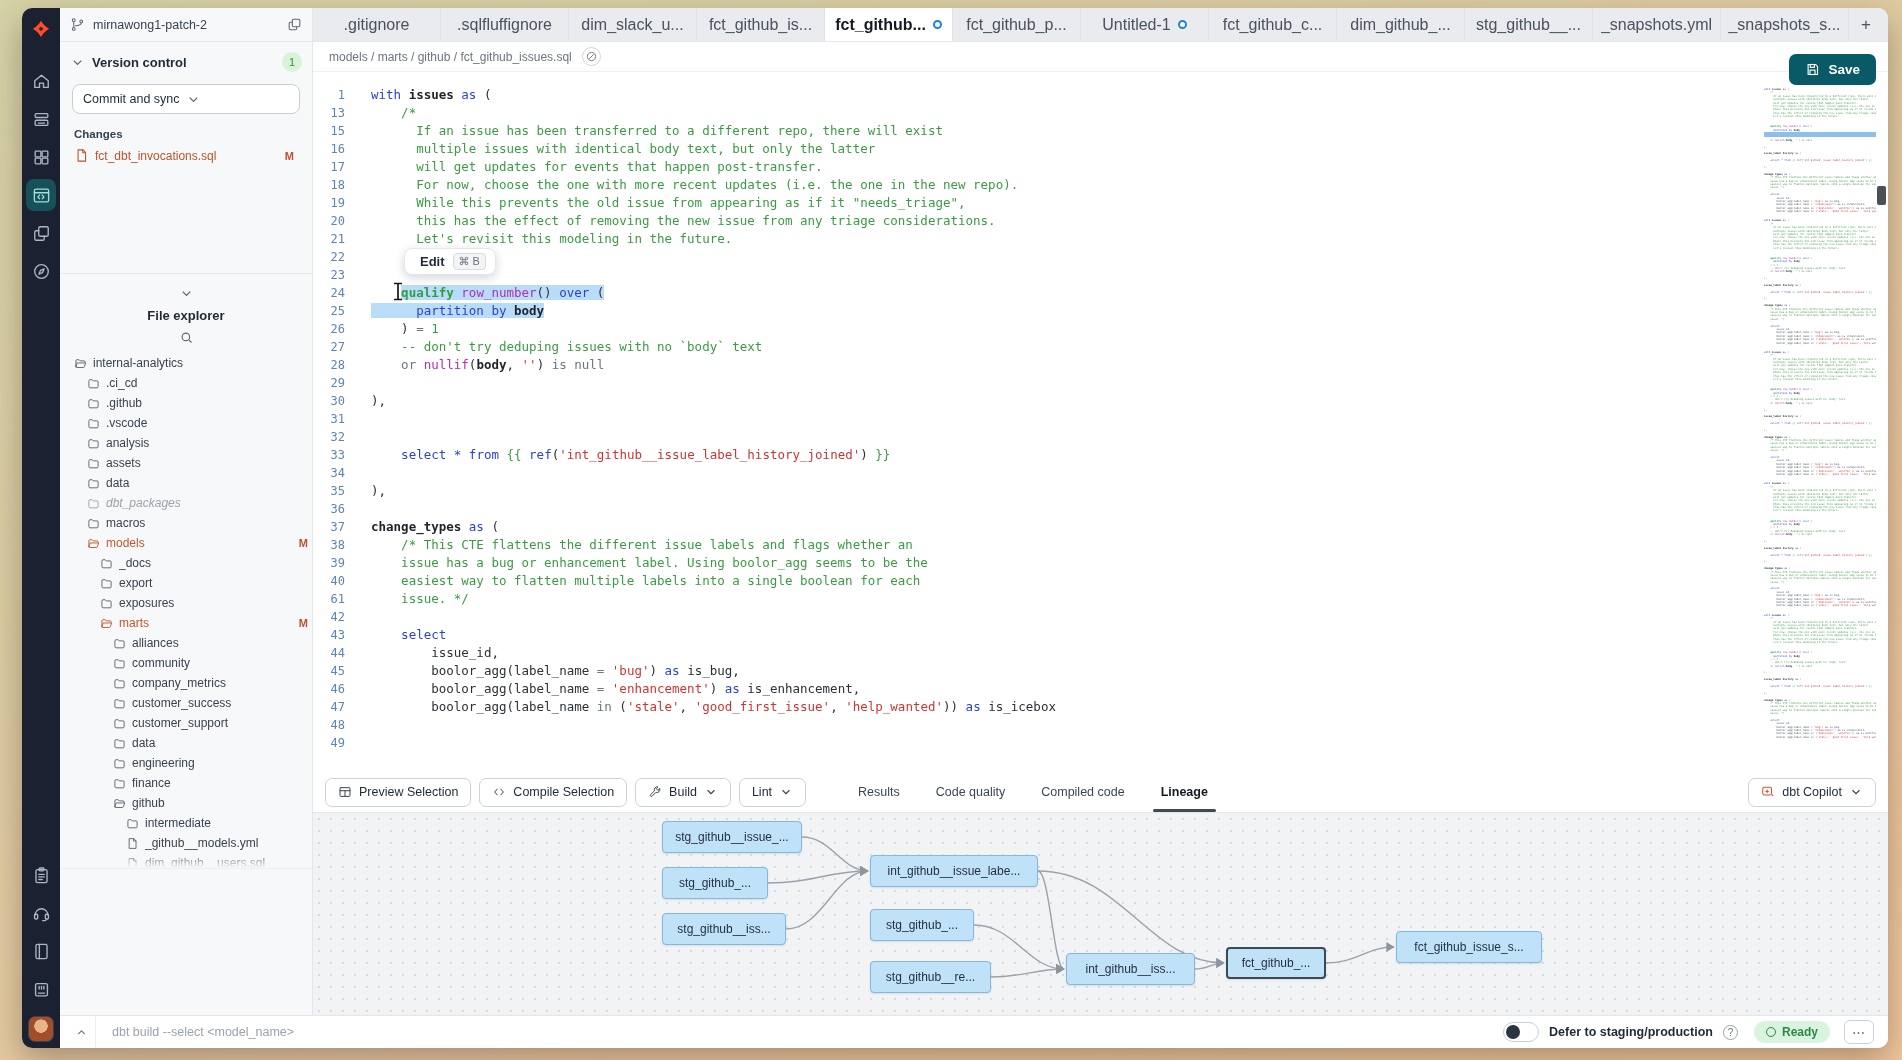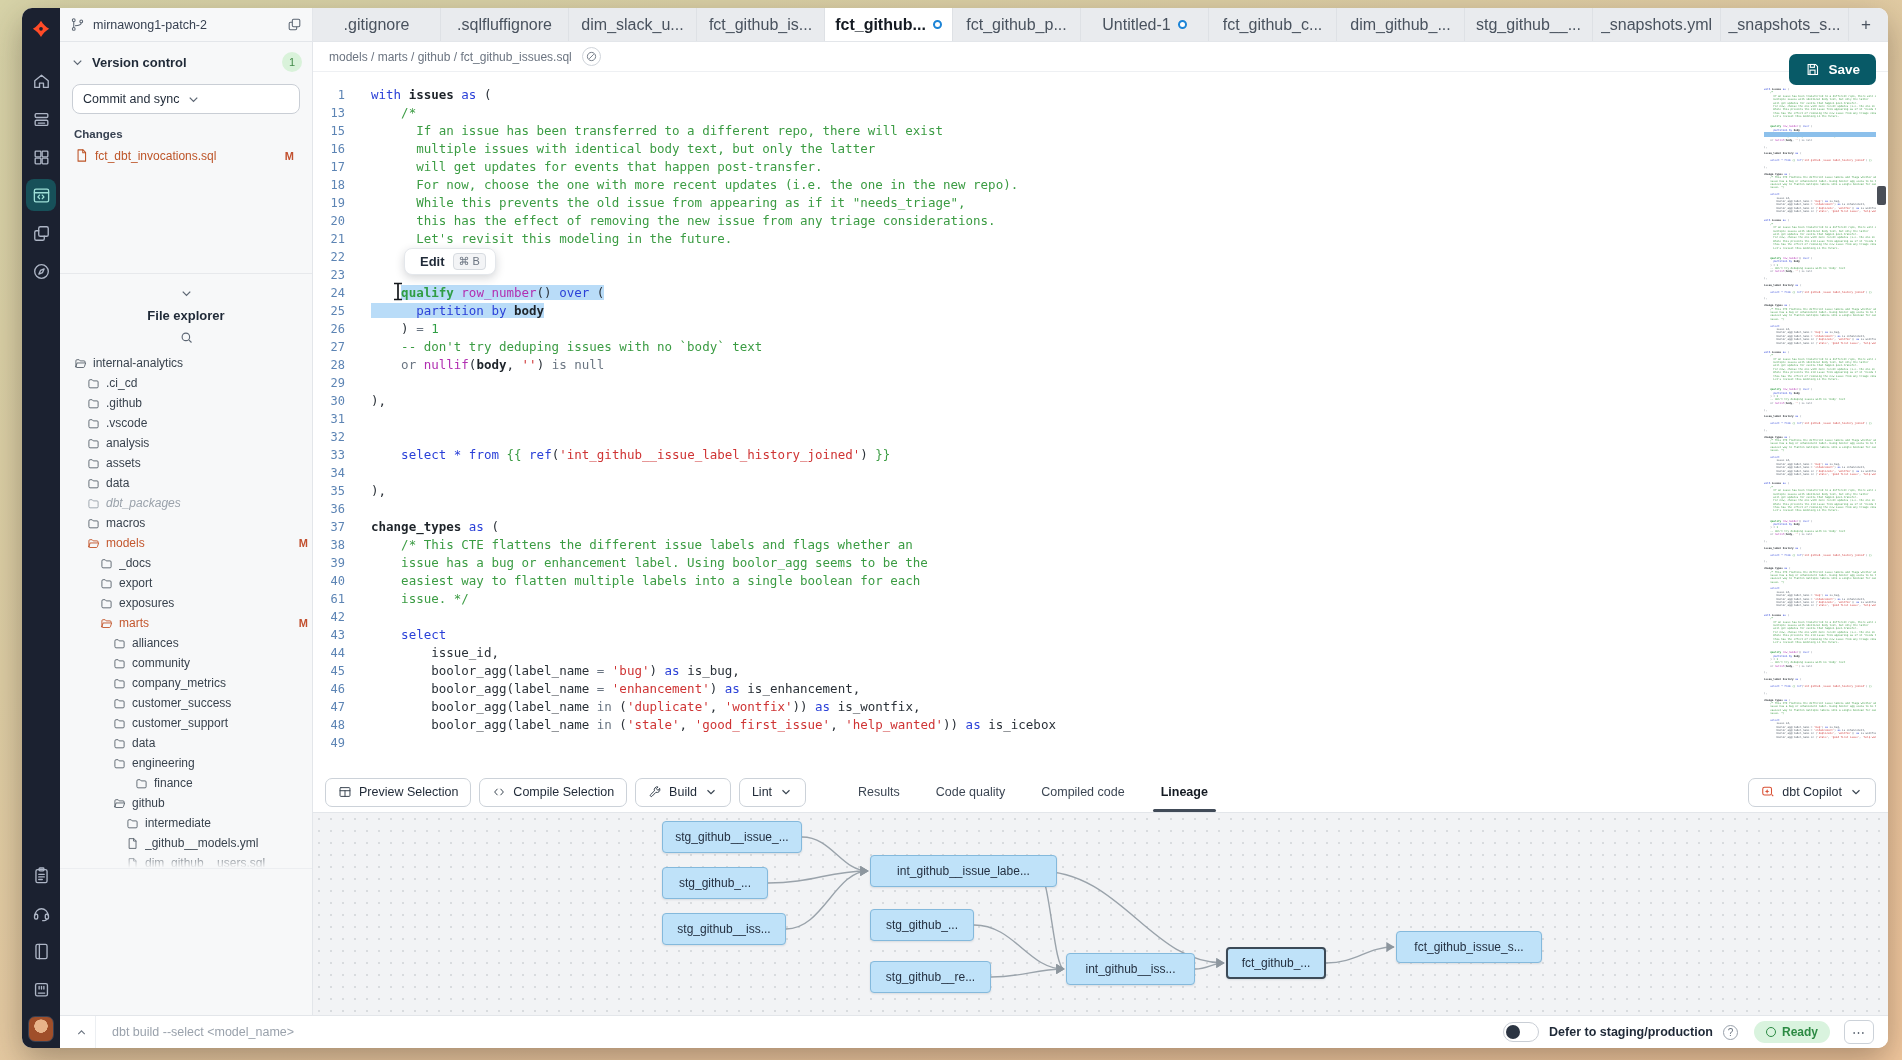--- a/index.html
+++ b/index.html
@@ -510,21 +510,21 @@
               <span class="lbl">data</span>
             </div>
             <div class="trow" style="padding-left: 53px;">
               <span class="ico" style="color: rgb(90, 100, 110);">
                 <svg viewBox="0 0 24 24" fill="none" stroke="currentColor" stroke-width="1.7" stroke-linecap="round" stroke-linejoin="round">
                   <path d="M3.5 7a2 2 0 0 1 2-2h4l2 2.2h7a2 2 0 0 1 2 2V18a2 2 0 0 1-2 2h-13a2 2 0 0 1-2-2z"></path>
                 </svg>
               </span>
               <span class="lbl">engineering</span>
             </div>
-            <div class="trow" style="padding-left: 75px;">
+            <div class="trow" style="padding-left: 53px;">
               <span class="ico" style="color: rgb(90, 100, 110);">
                 <svg viewBox="0 0 24 24" fill="none" stroke="currentColor" stroke-width="1.7" stroke-linecap="round" stroke-linejoin="round">
                   <path d="M3.5 7a2 2 0 0 1 2-2h4l2 2.2h7a2 2 0 0 1 2 2V18a2 2 0 0 1-2 2h-13a2 2 0 0 1-2-2z"></path>
                 </svg>
               </span>
               <span class="lbl">finance</span>
             </div>
             <div class="trow" style="padding-left: 53px;">
               <span class="ico" style="color: rgb(90, 100, 110);">
                 <svg viewBox="0 0 24 24" fill="none" stroke="currentColor" stroke-width="1.7" stroke-linecap="round" stroke-linejoin="round">
@@ -652,21 +652,20 @@
               <div class="cl"><span class="t-b">change_types</span><span> </span><span class="t-kw">as</span><span> (</span></div>
               <div class="cl"><span class="t-cm">    /* This CTE flattens the different issue labels and flags whether an</span></div>
               <div class="cl"><span class="t-cm">    issue has a bug or enhancement label. Using boolor_agg seems to be the</span></div>
               <div class="cl"><span class="t-cm">    easiest way to flatten multiple labels into a single boolean for each</span></div>
               <div class="cl"><span class="t-cm">    issue. */</span></div>
               <div class="cl"></div>
               <div class="cl"><span>    </span><span class="t-kw">select</span></div>
               <div class="cl"><span>        issue_id,</span></div>
               <div class="cl"><span>        boolor_agg(label_name </span><span class="t-op">=</span><span> </span><span class="t-st">'bug'</span><span>) </span><span class="t-kw">as</span><span> is_bug,</span></div>
               <div class="cl"><span>        boolor_agg(label_name </span><span class="t-op">=</span><span> </span><span class="t-st">'enhancement'</span><span>) </span><span class="t-kw">as</span><span> is_enhancement,</span></div>
-              <div class="cl"><span>        boolor_agg(label_name </span><span class="t-gy">in</span><span> (</span><span class="t-st">'duplicate'</span><span>, </span><span class="t-st">'wontfix'</span><span>)) </span><span class="t-kw">as</span><span> is_wontfix,</span></div>
               <div class="cl"><span>        boolor_agg(label_name </span><span class="t-gy">in</span><span> (</span><span class="t-st">'stale'</span><span>, </span><span class="t-st">'good_first_issue'</span><span>, </span><span class="t-st">'help_wanted'</span><span>)) </span><span class="t-kw">as</span><span> is_icebox</span></div>
             </div>
 
           <div class="edit-tip">
             <span class="elabel">Edit</span>
             <kbd>⌘ B</kbd>
           </div>
           <div class="ibeam">
             <svg width="12" height="19" viewBox="0 0 12 19" fill="none" stroke="currentColor" stroke-width="1.7">
                 <path d="M2 1.5h8M2 17.5h8M6 1.5v16"></path>
@@ -943,21 +942,21 @@
               <path d="M725 58 C 736.7 58, 740.6 156, 751 156" fill="none" stroke="#9aa3ab" stroke-width="1.4" marker-end="url(#arr)"></path>
               <path d="M725 58 C 808.7 58, 836.6 150, 911 150" fill="none" stroke="#9aa3ab" stroke-width="1.4" marker-end="url(#arr)"></path>
               <path d="M661 112 C 701.5 112, 715 156, 751 156" fill="none" stroke="#9aa3ab" stroke-width="1.4" marker-end="url(#arr)"></path>
               <path d="M678 164 C 710.85 164, 721.8 156, 751 156" fill="none" stroke="#9aa3ab" stroke-width="1.4" marker-end="url(#arr)"></path>
               <path d="M882 156 C 895.05 156, 899.4 150, 911 150" fill="none" stroke="#9aa3ab" stroke-width="1.4" marker-end="url(#arr)"></path>
               <path d="M1013 150 C 1043.6 150, 1053.8 134, 1081 134" fill="none" stroke="#9aa3ab" stroke-width="1.4" marker-end="url(#arr)"></path>
             </svg>
         <div class="lnode" style="left: 349px; top: 8px; width: 140px;">stg_github__issue_...</div>
             <div class="lnode" style="left: 349px; top: 54px; width: 106px;">stg_github_...</div>
             <div class="lnode" style="left: 349px; top: 100px; width: 124px;">stg_github__iss...</div>
-            <div class="lnode" style="left: 557px; top: 42px; width: 187px;">int_github__issue_labe...</div>
+            <div class="lnode" style="left: 557px; top: 42px; width: 168px;">int_github__issue_labe...</div>
             <div class="lnode" style="left: 557px; top: 96px; width: 104px;">stg_github_...</div>
             <div class="lnode" style="left: 557px; top: 148px; width: 121px;">stg_github__re...</div>
             <div class="lnode" style="left: 753px; top: 140px; width: 129px;">int_github__iss...</div>
             <div class="lnode selected" style="left: 913px; top: 134px; width: 100px;">fct_github_...</div>
             <div class="lnode" style="left: 1083px; top: 118px; width: 146px;">fct_github_issue_s...</div>
           </div>
       </div>
     </div>
 
     <div class="status-bar">

